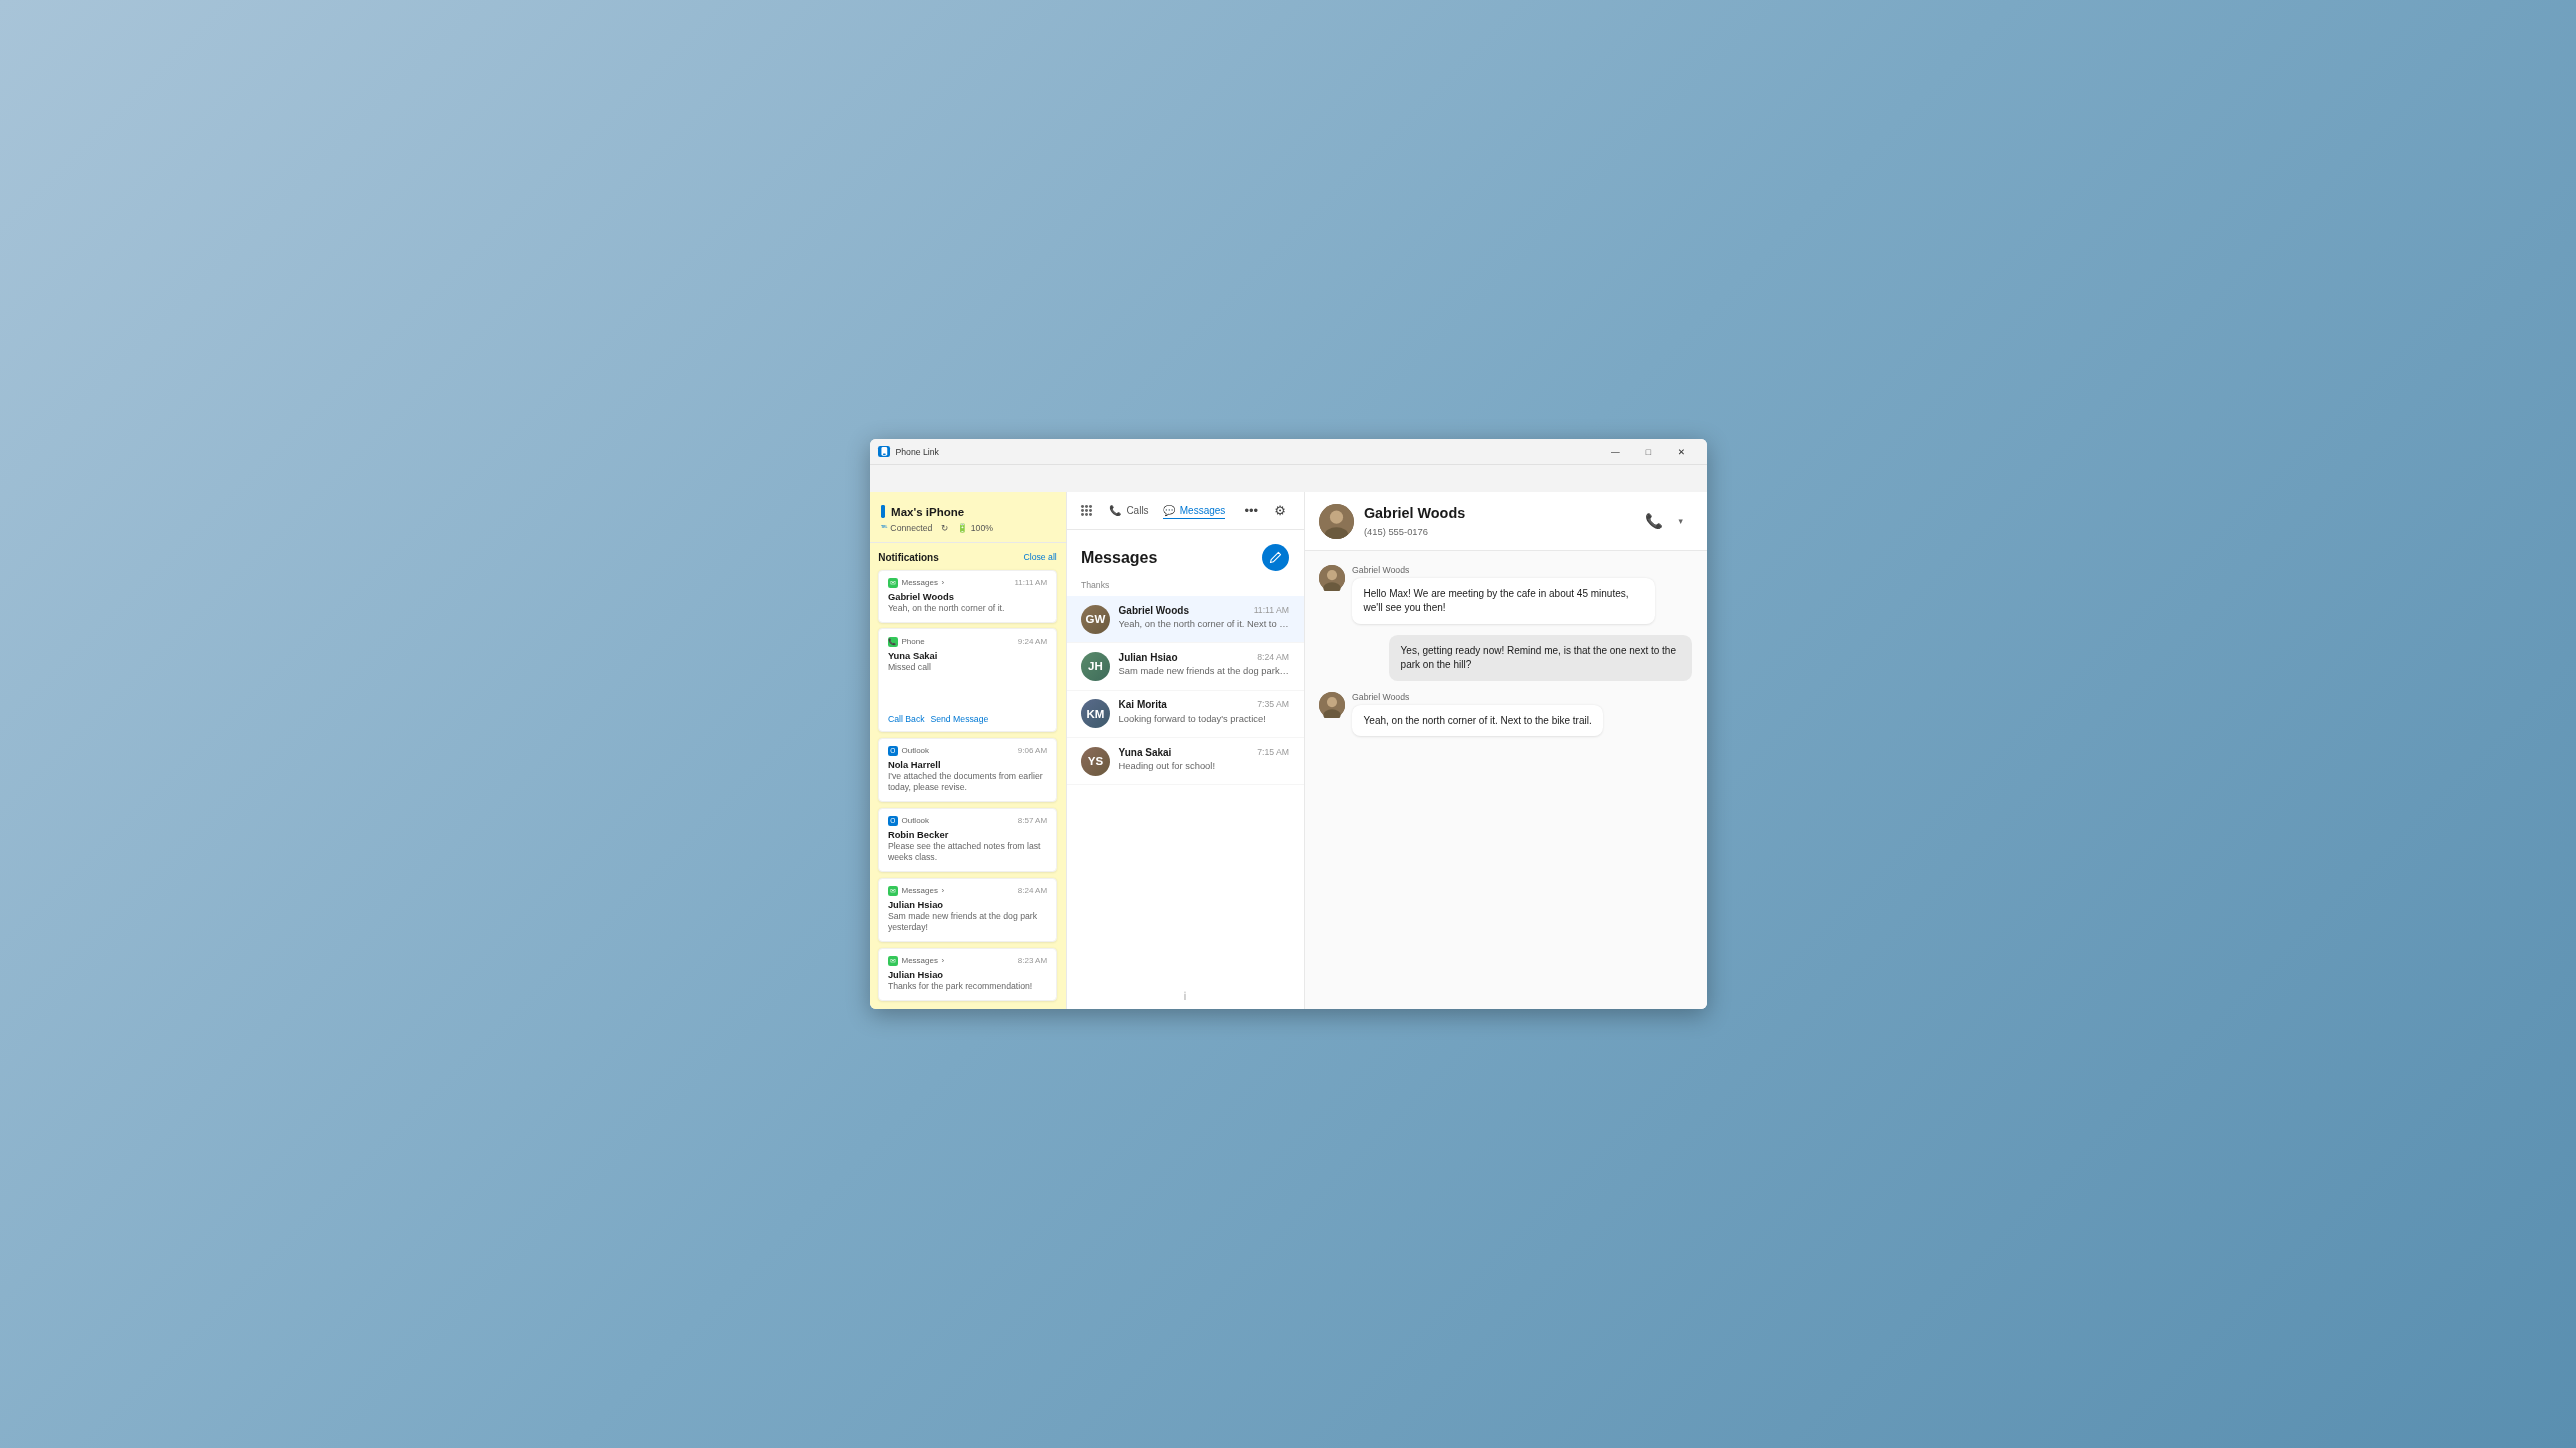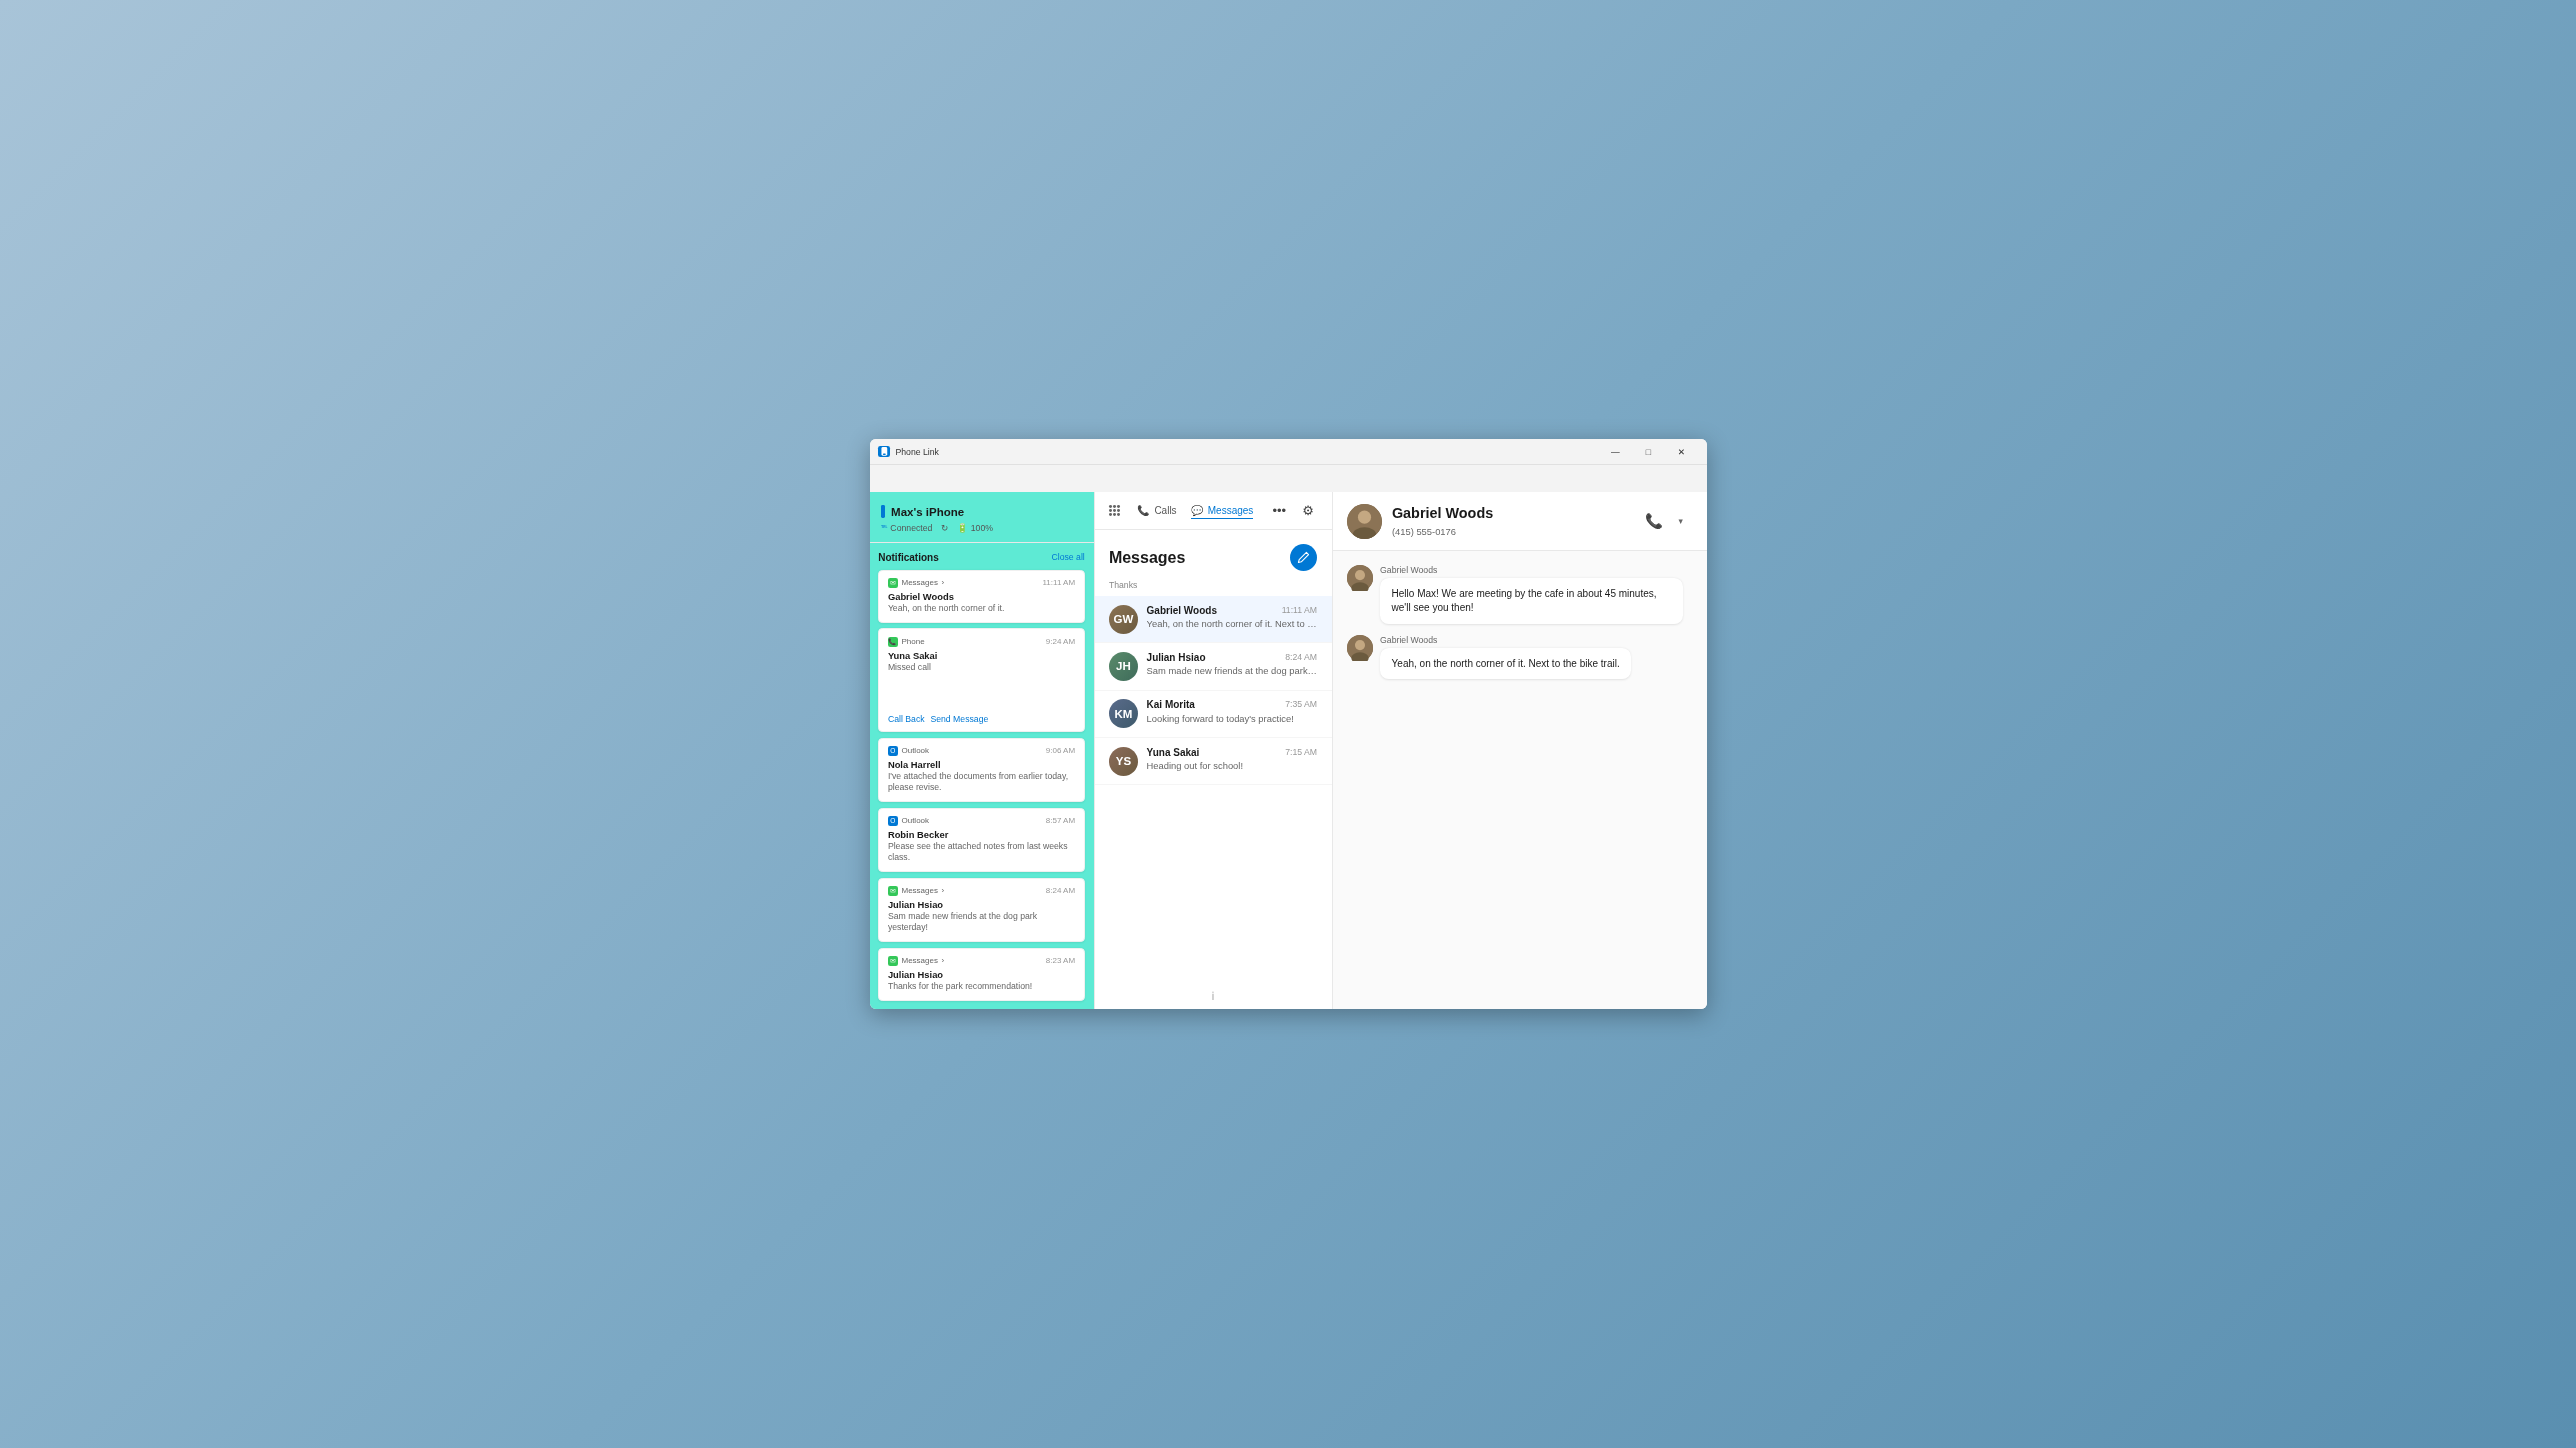--- a/index.html
+++ b/index.html
@@ -60,22 +60,22 @@
       border-radius: 2.9px;
       color: #333;
     }
     .main-content {
       display: flex;
       flex: 1;
       overflow: hidden;
     }
     
     .sidebar {
-      width: 225px;
-      background: #5eead4;
+      width: 197px;
+      background: #fef9c3;
       border-right: 0.7px solid #e8e8e8;
       display: flex;
       flex-direction: column;
       flex-shrink: 0;
       overflow: hidden;
     }
     .phone-info {
       padding: 13px 11.5px 8.7px;
       border-bottom: 0.7px solid #e8e8e8;
     }
@@ -675,20 +675,25 @@
           <circle cx="18" cy="18" r="18" fill="#8b7355"></circle>
           <circle cx="18" cy="14" r="7" fill="#c4a882"></circle>
           <ellipse cx="18" cy="32" rx="12" ry="8" fill="#6b5a3e"></ellipse>
         </svg>
       </div>
       <div class="msg-content">
         <div class="msg-sender-name">Gabriel Woods</div>
         <div class="msg-bubble received">Hello Max! We are meeting by the cafe in about 45 minutes, we'll see you then!</div>
       </div>
     </div>
+          <div class="chat-msg-row sent">
+      <div class="msg-content">
+        <div class="msg-bubble sent">Yes, getting ready now! Remind me, is that the one next to the park on the hill?</div>
+      </div>
+    </div>
           <div class="chat-msg-row">
       <div class="msg-avatar">
         <svg width="26" height="26" viewBox="0 0 36 36">
           <circle cx="18" cy="18" r="18" fill="#8b7355"></circle>
           <circle cx="18" cy="14" r="7" fill="#c4a882"></circle>
           <ellipse cx="18" cy="32" rx="12" ry="8" fill="#6b5a3e"></ellipse>
         </svg>
       </div>
       <div class="msg-content">
         <div class="msg-sender-name">Gabriel Woods</div>

